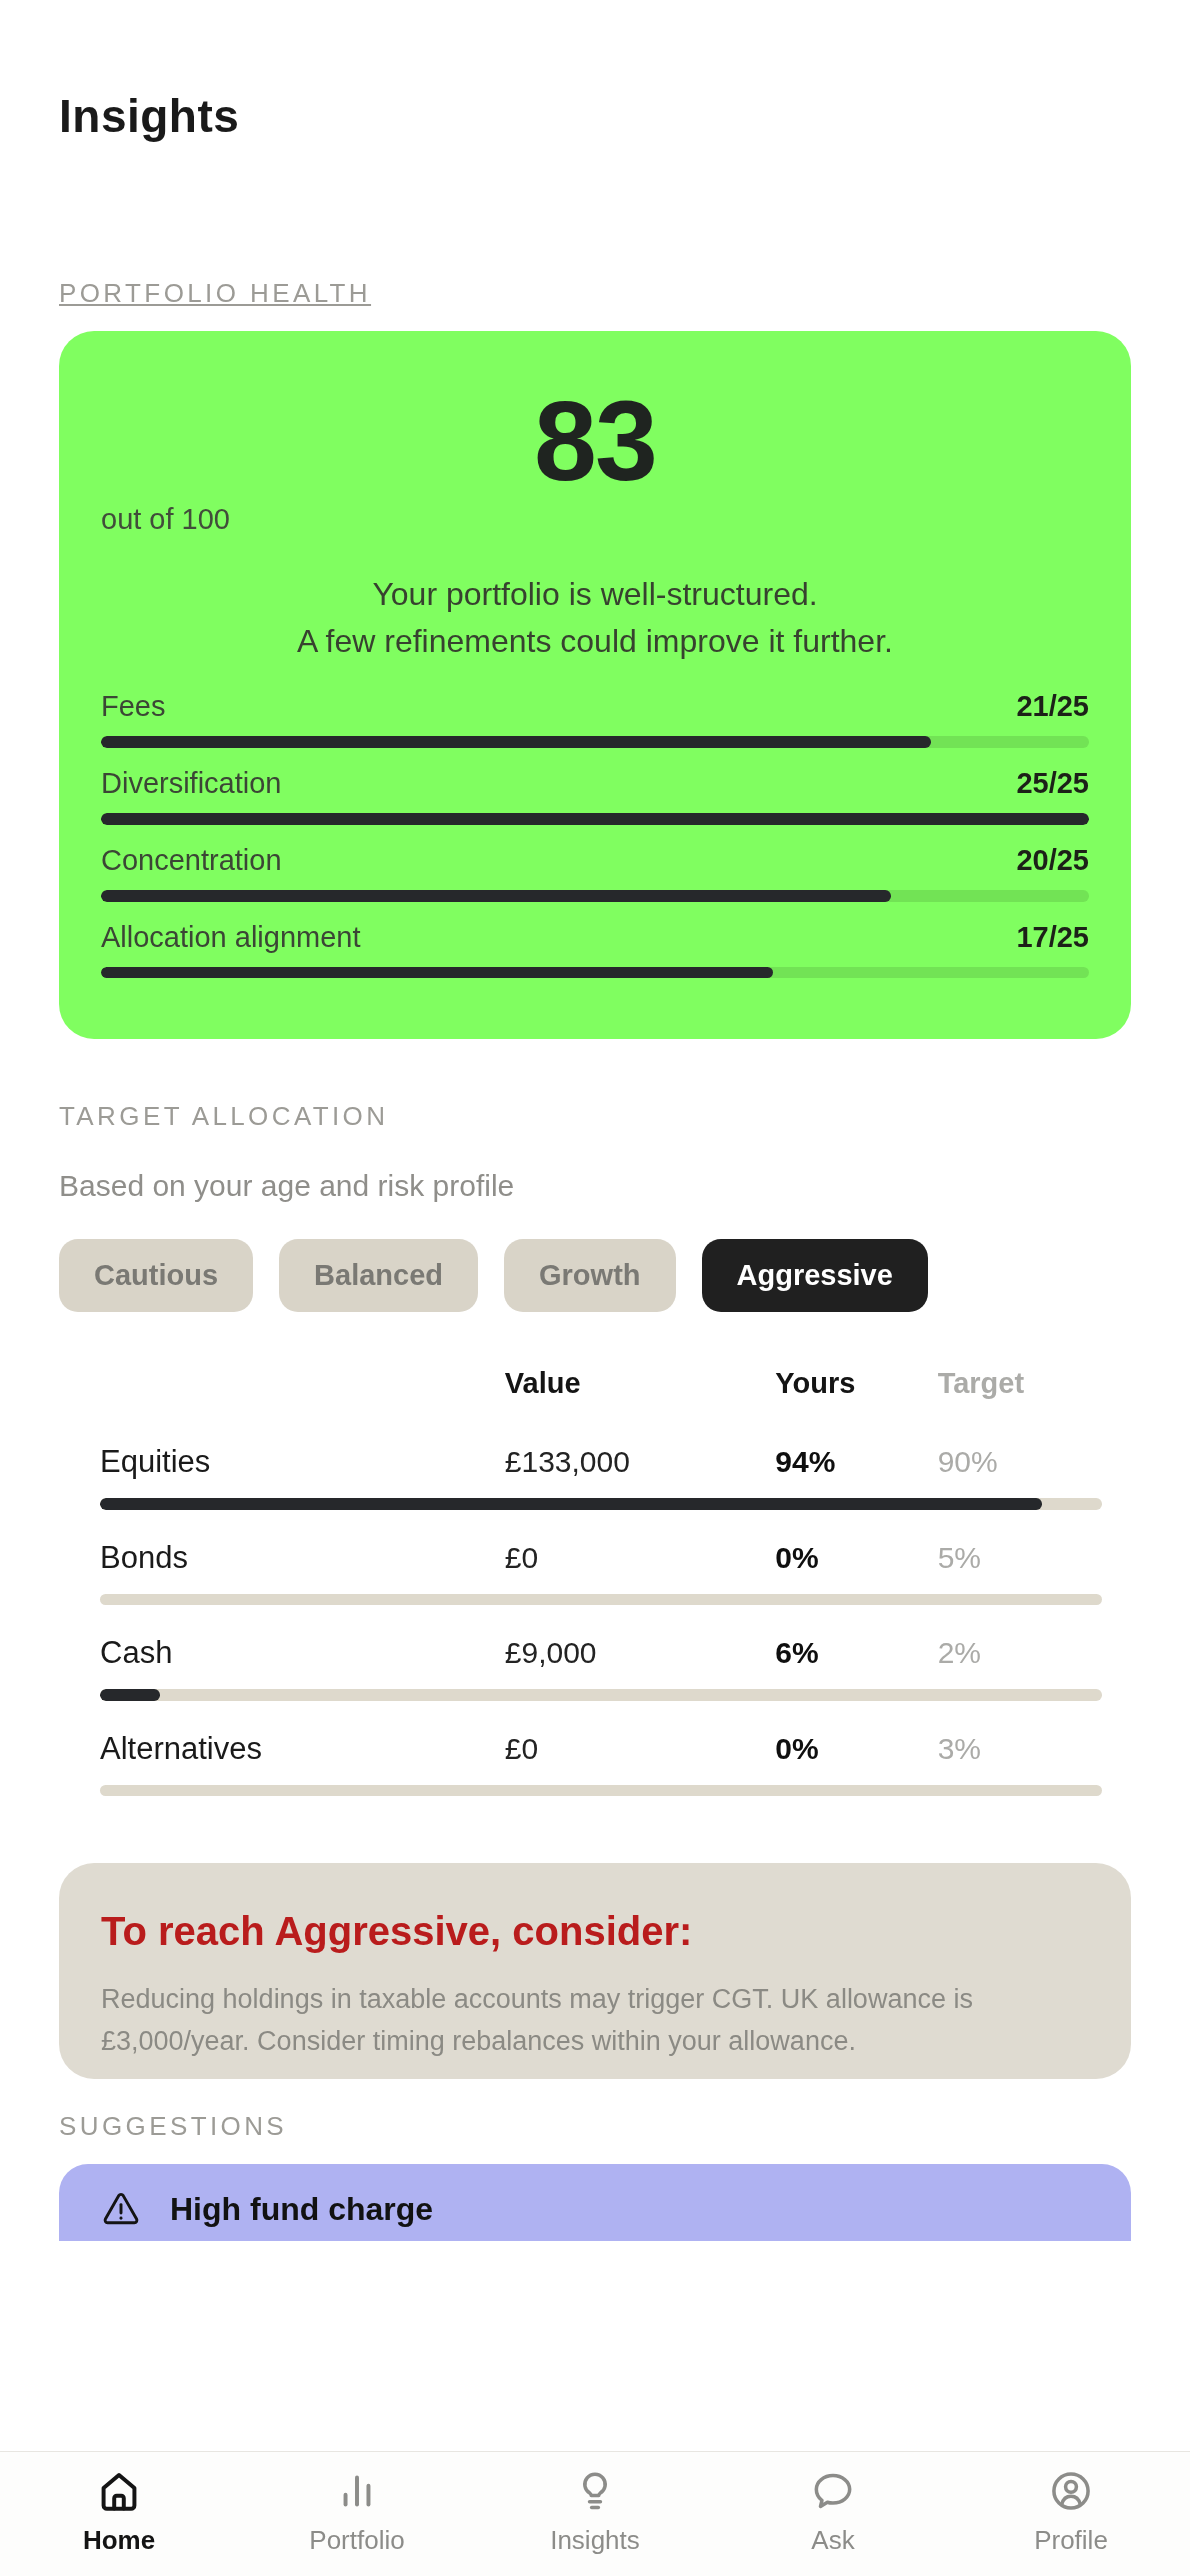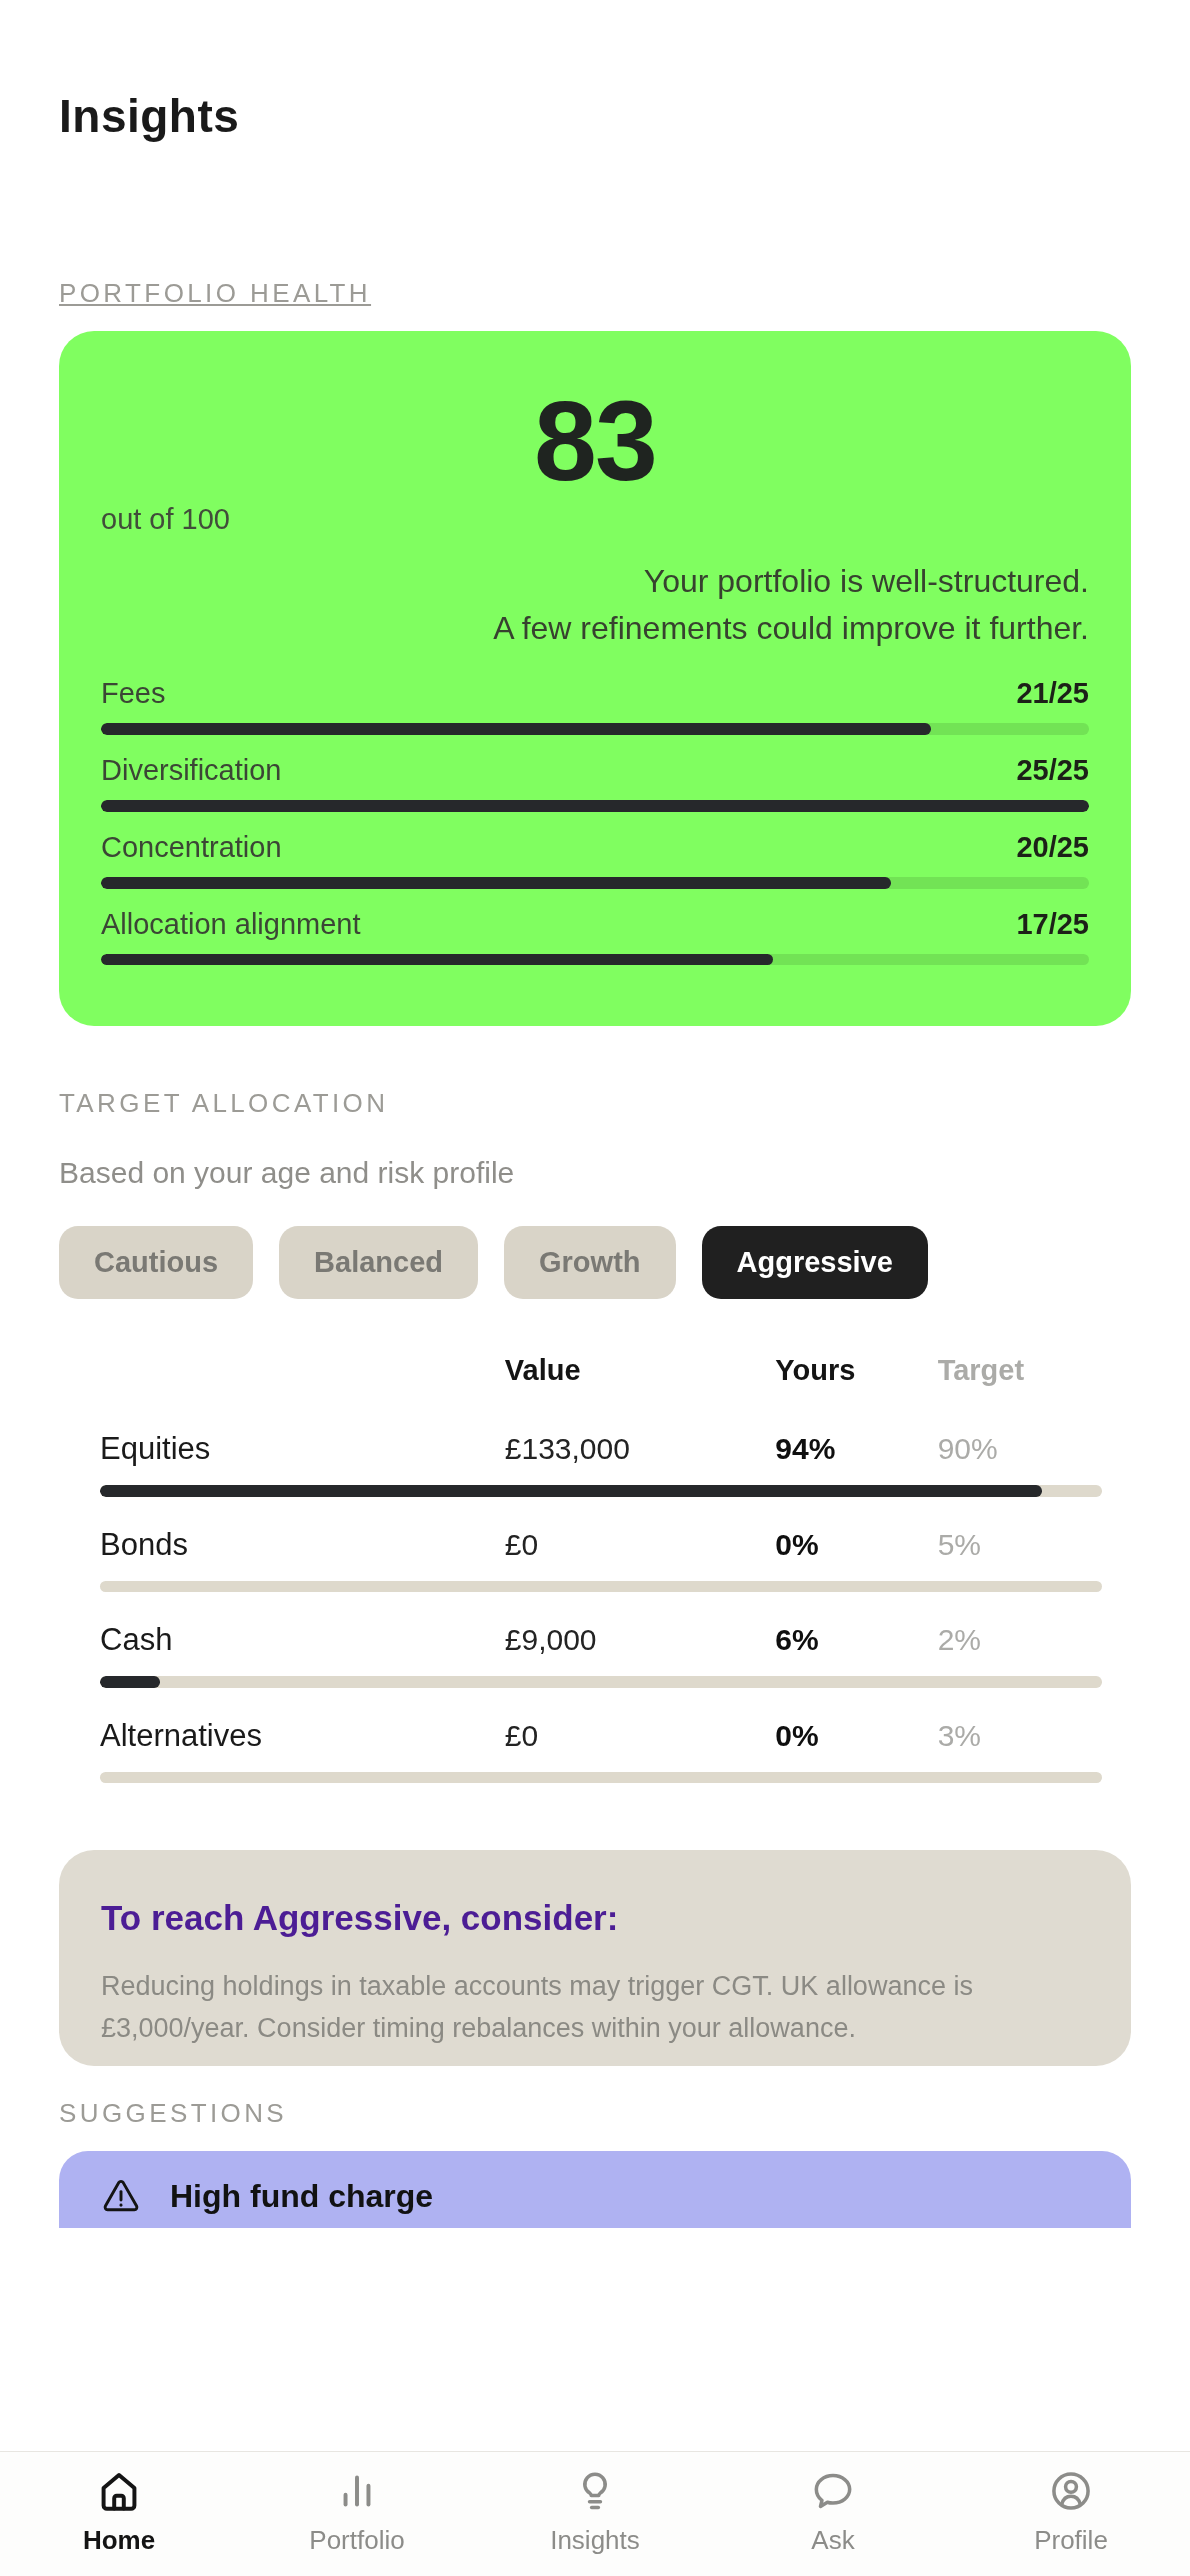--- a/index.html
+++ b/index.html
@@ -18,21 +18,21 @@
   .app-title{font-size:46px;font-weight:700;letter-spacing:0.5px;color:#1a1a1a;line-height:1.15;}
   .section-label{font-size:26px;font-weight:500;letter-spacing:3.4px;color:var(--muted-label);line-height:33px;}
   .lbl-health{margin-top:134px;text-decoration:underline;}
   
   .health-card{
     margin-top:21px;background:var(--health-green);border-radius:35px;
     padding:54px 42px 42px;
   }
   .score{font-size:113px;font-weight:800;letter-spacing:-1.9px;line-height:1;text-align:center;color:#1f2420;}
   .out-of{margin-top:4px;text-align:left;font-size:29px;color:#414d3a;line-height:35px;}
-  .health-desc{margin-top:21px;text-align:right;font-size:32px;line-height:47px;color:#37422f;}
+  .health-desc{margin-top:34px;text-align:center;font-size:32px;line-height:47px;color:#37422f;}
   .metrics{margin-top:25px;}
   .metric{margin-bottom:19px;}
   .metric-head{display:flex;justify-content:space-between;align-items:baseline;font-size:29px;line-height:33px;color:#3b4635;}
   .metric-head .metric-score{font-weight:700;color:#1c2118;}
   .track{margin-top:13.4px;height:11.5px;border-radius:5.8px;background:var(--health-track);overflow:hidden;}
   .fill{height:100%;border-radius:5.8px;background:var(--bar-dark);}
   
   .lbl-target{margin-top:61px;}
   .target-subtitle{margin-top:34px;font-size:30px;line-height:37px;color:var(--soft-gray);}
   .pills{margin-top:35px;display:flex;gap:26px;}
@@ -50,21 +50,21 @@
   .h-target{font-weight:600;color:var(--target-gray);}
   .t-row{margin-top:42px;}
   .t-row + .t-row{margin-top:29px;}
   .c-asset{font-size:31px;font-weight:500;color:#1a1a1a;line-height:38px;}
   .c-value{font-size:30px;color:#232323;}
   .c-yours{font-size:30px;font-weight:700;color:#0f0f0f;}
   .c-target{font-size:30px;color:var(--target-gray);}
   .t-row .track{margin-top:17px;background:var(--table-track);}
   
   .rebalance-card{margin-top:67px;background:var(--beige-card);border-radius:35px;padding:46px 42px 17px;}
-  .rebalance-title{font-size:35px;font-weight:700;color:#4c1d95;line-height:44px;}
+  .rebalance-title{font-size:40px;font-weight:700;color:#b91c1c;line-height:44px;}
   .rebalance-list{margin-top:29px;list-style:none;}
   .rebalance-list li{font-size:30px;line-height:37px;color:#30302c;margin-bottom:16.3px;}
   .rebalance-note{margin-top:25px;font-size:27px;line-height:42px;color:#8b8a84;}
   
   .lbl-suggestions{margin-top:31px;}
   .suggestion-card{
     margin-top:21px;background:var(--suggestion-purple);
     border-radius:29px 29px 0 0;height:77px;overflow:hidden;
     padding:23px 40px 0;display:flex;align-items:flex-start;gap:27px;
   }

